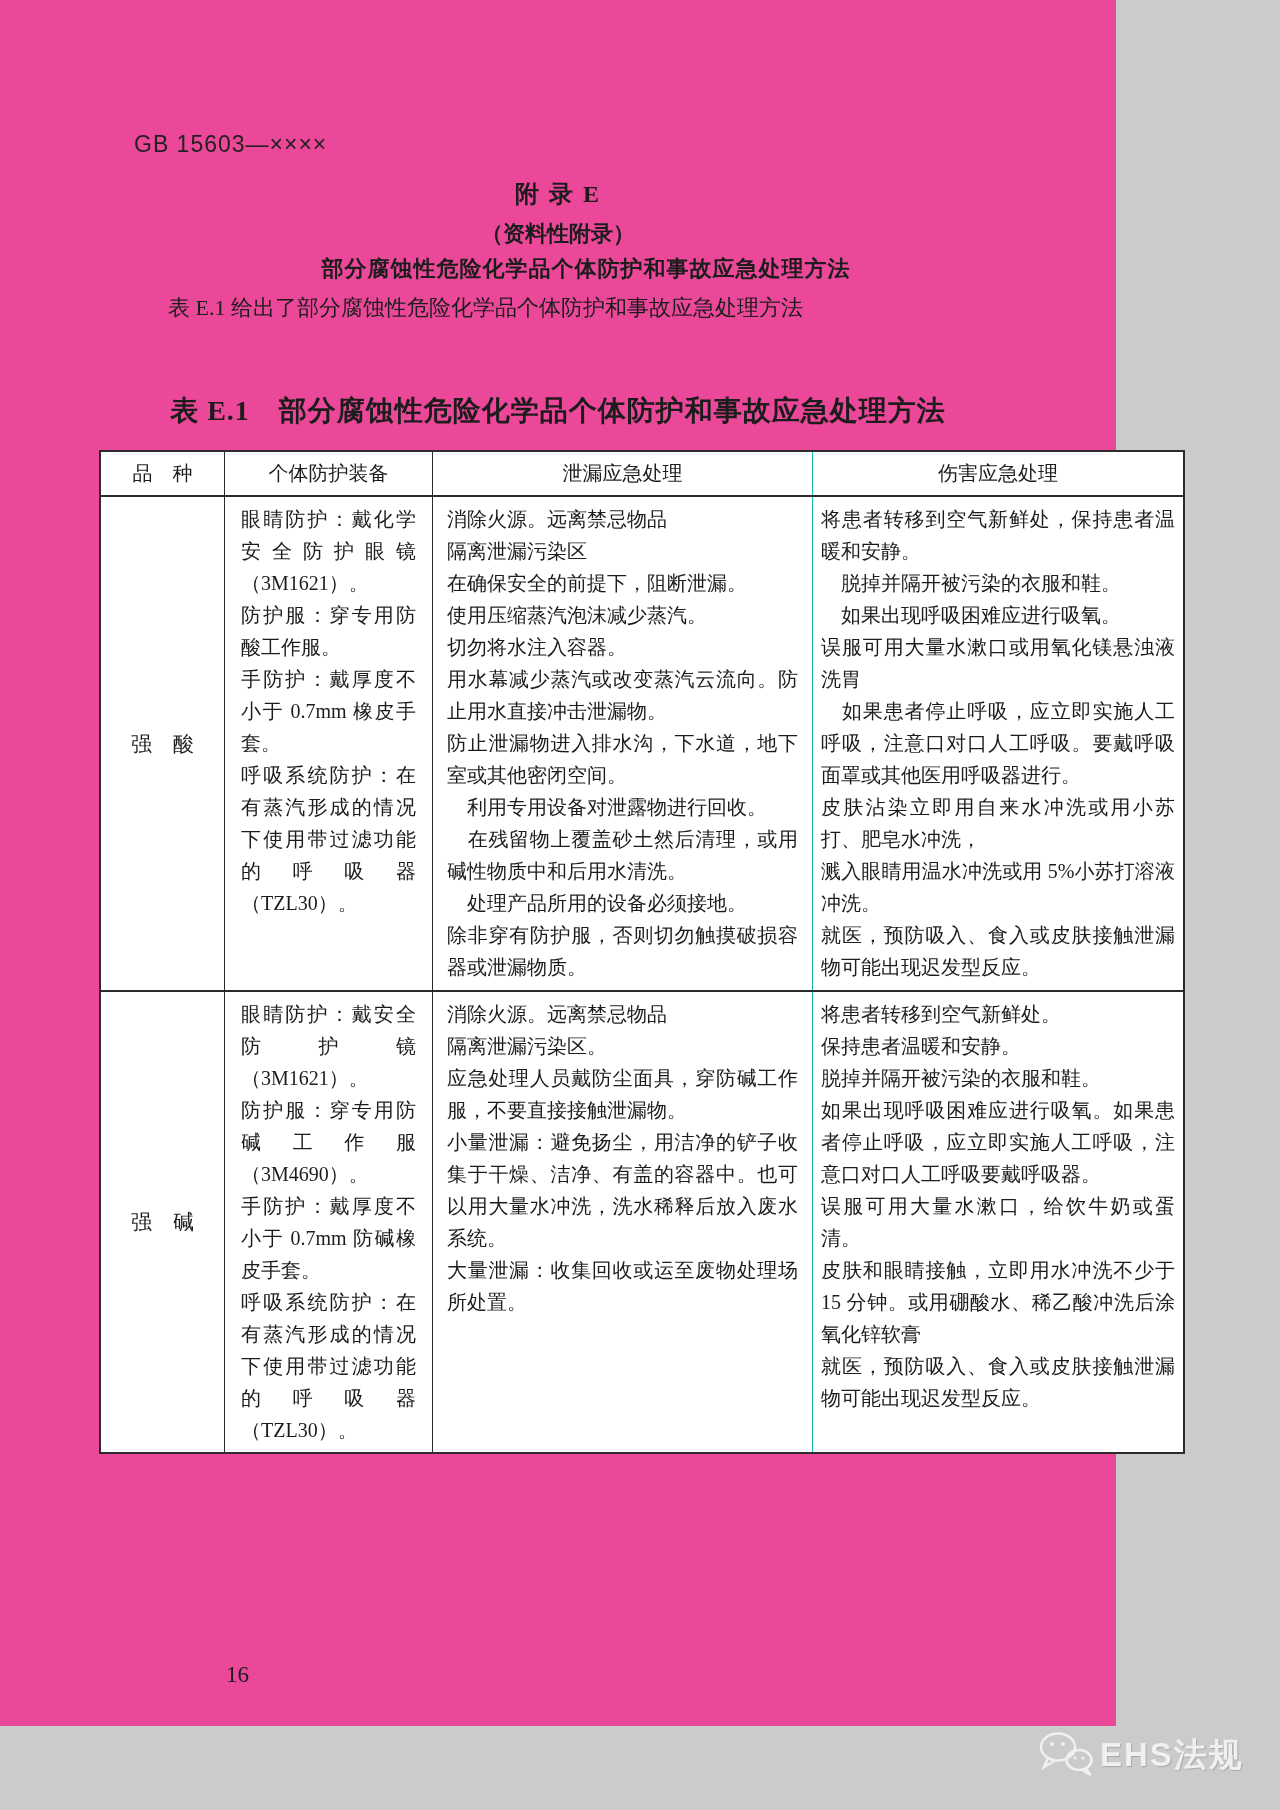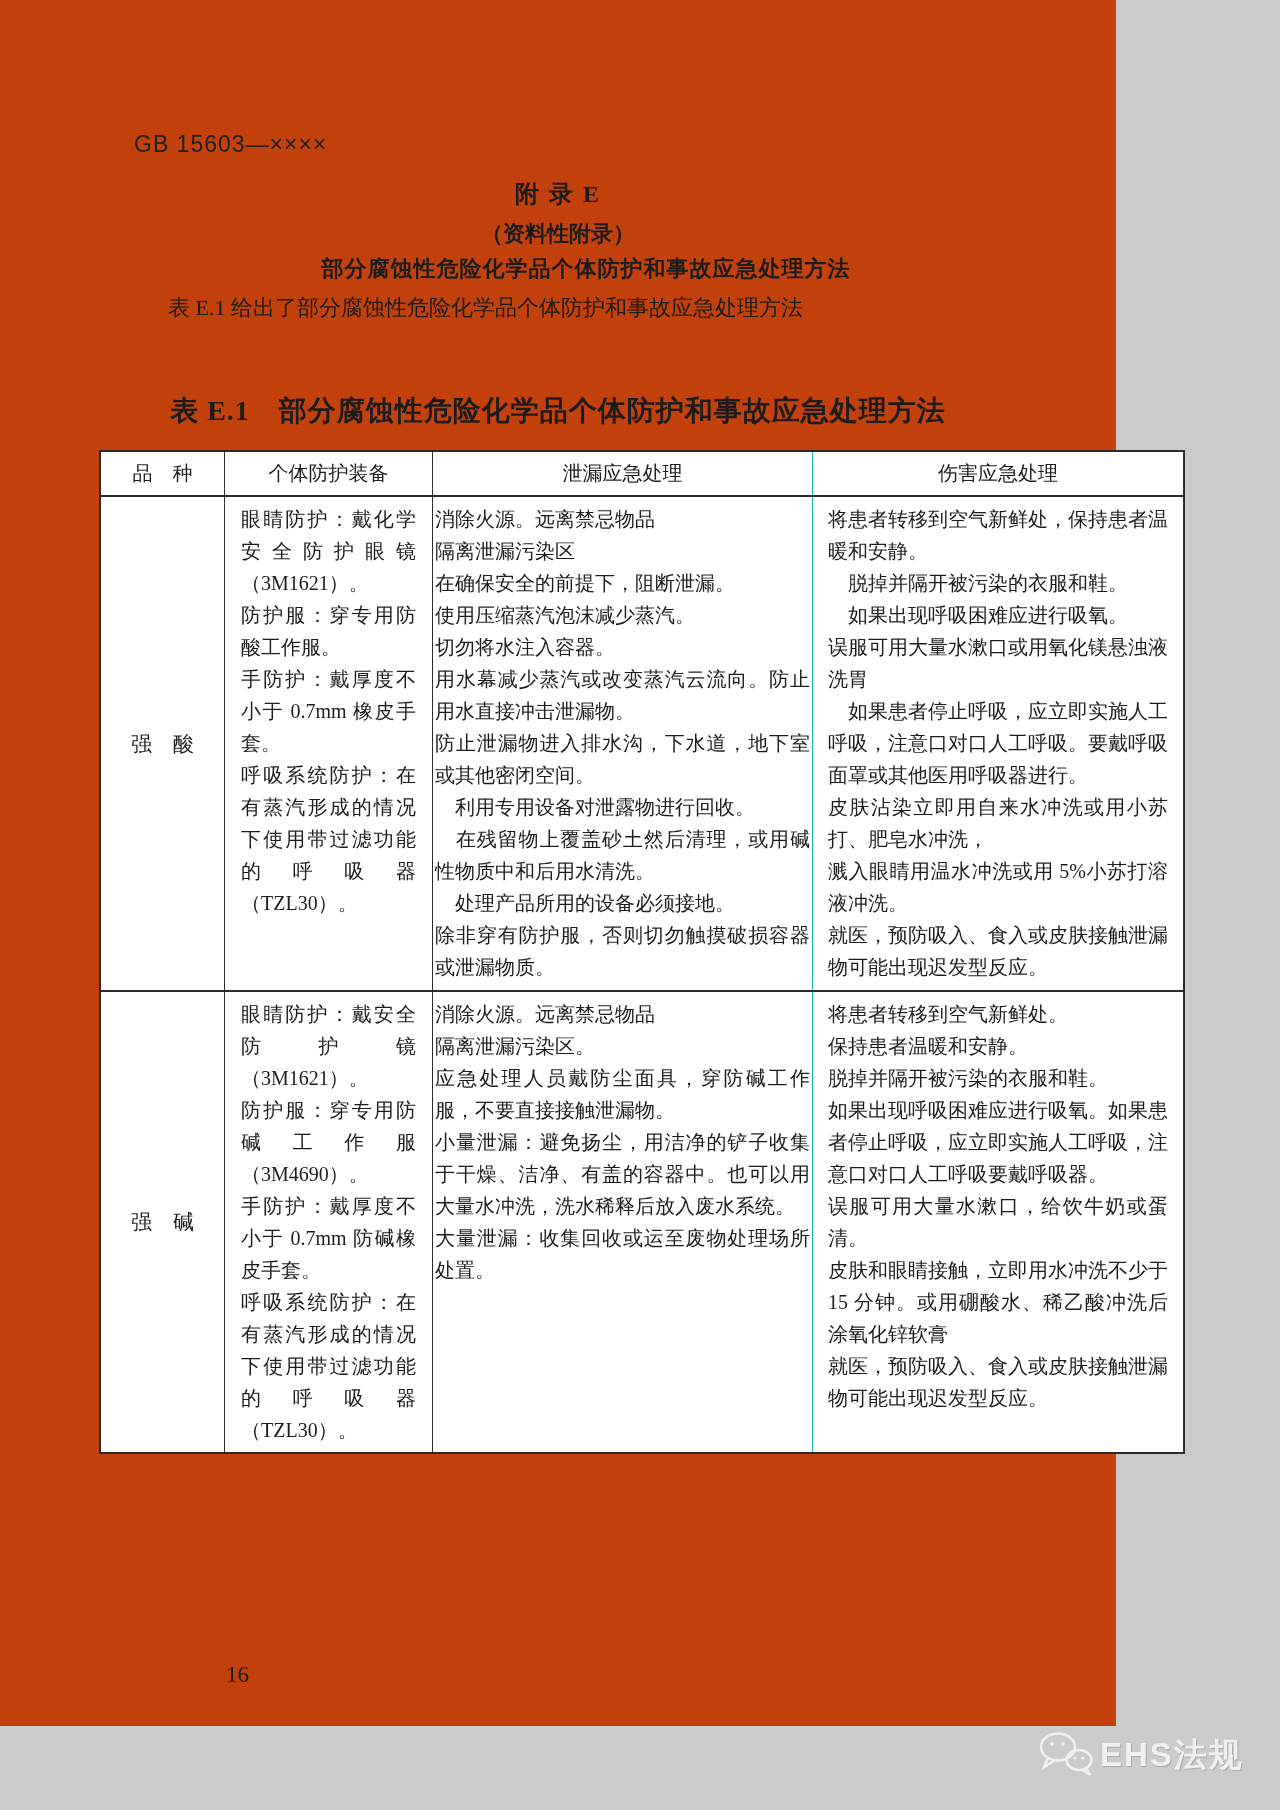--- a/index.html
+++ b/index.html
@@ -1,18 +1,18 @@
 <!DOCTYPE html>
 <html><head>
 <meta charset="utf-8">
 <style>
   html,body{margin:0;padding:0;}
   .canvas{position:relative;width:1280px;height:1810px;background:#cbcbcb;overflow:hidden;
           font-family:"Liberation Serif","DejaVu Serif",serif;color:#1c1c1c;}
-  .page{position:absolute;left:0;top:0;width:1116px;height:1726px;background:#c2410c;}
+  .page{position:absolute;left:0;top:0;width:1116px;height:1726px;background:#ec4899;}
 
   .doc-number{position:absolute;left:134px;top:131px;font-size:23px;letter-spacing:1px;
               font-family:"Liberation Sans","DejaVu Sans",sans-serif;color:#222;}
 
   .h-appendix,.h-type,.h-title,.tbl-caption{position:absolute;left:0;width:100%;text-align:center;font-weight:bold;}
   .h-appendix{top:178px;font-size:24px;letter-spacing:2px;}
   .h-type{top:219px;font-size:22px;}
   .h-title{top:254px;font-size:22px;letter-spacing:1px;padding-left:28px;}
   .intro{position:absolute;left:168px;top:293px;font-size:22px;}
   .tbl-caption{top:392px;font-size:28px;letter-spacing:1px;}
@@ -24,22 +24,22 @@
   .r2{min-height:448px;}
   .td{box-sizing:border-box;}
   .c1{width:123px;flex:0 0 123px;}
   .c2{width:208px;flex:0 0 208px;border-left:1px solid #2b2b2b;}
   .c3{width:380px;flex:0 0 380px;border-left:1px solid #2b2b2b;}
   .c4{flex:1 1 auto;border-left:1px solid #14b8a6;}
   .th{display:flex;align-items:center;justify-content:center;font-size:20px;}
   .cat{display:flex;align-items:center;justify-content:center;font-size:21px;}
   .body{font-size:20px;line-height:32px;padding:6px 12px;white-space:pre-line;text-align:justify;}
   .c2.body{padding:6px 16px;}
-  .c3.body{padding:6px 2px;}
-  .c4.body{padding:6px 15px;}
+  .c3.body{padding:6px 14px;}
+  .c4.body{padding:6px 8px;}
 
   .page-num{position:absolute;left:226px;top:1662px;font-size:23px;}
 
   .footer-band{position:absolute;left:0;top:1726px;width:1280px;height:84px;background:#cbcbcb;}
   .watermark{position:absolute;left:1036px;top:1730px;display:flex;align-items:center;gap:2px;
              color:#f0f0f0;text-shadow:1px 1px 1px #a8a8a8;}
   .wm-text{font-size:33px;font-family:"Liberation Sans","DejaVu Sans",sans-serif;
            font-weight:bold;letter-spacing:2px;}
   .wx{display:block;}
 </style>

